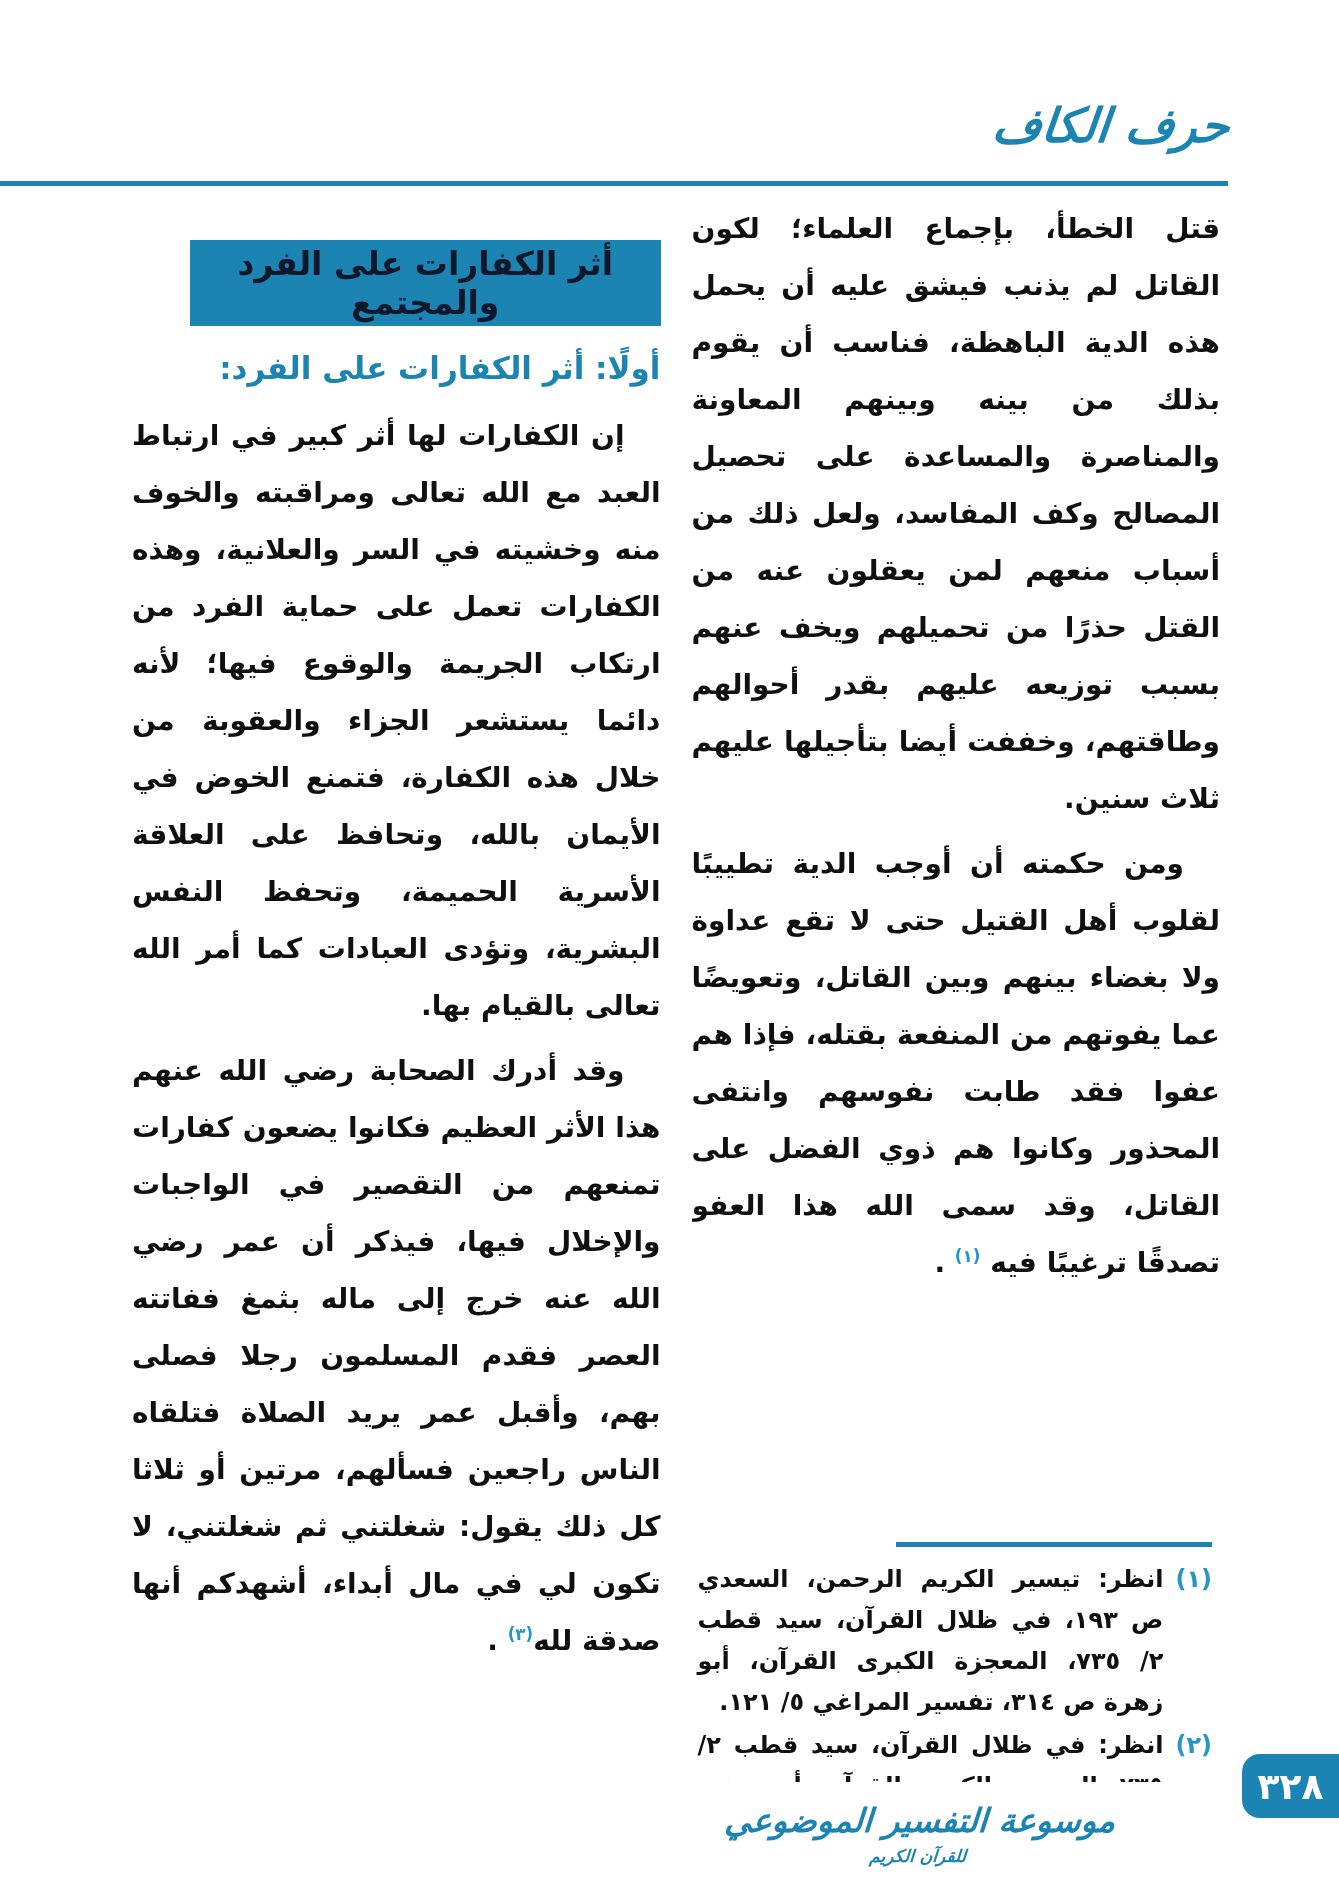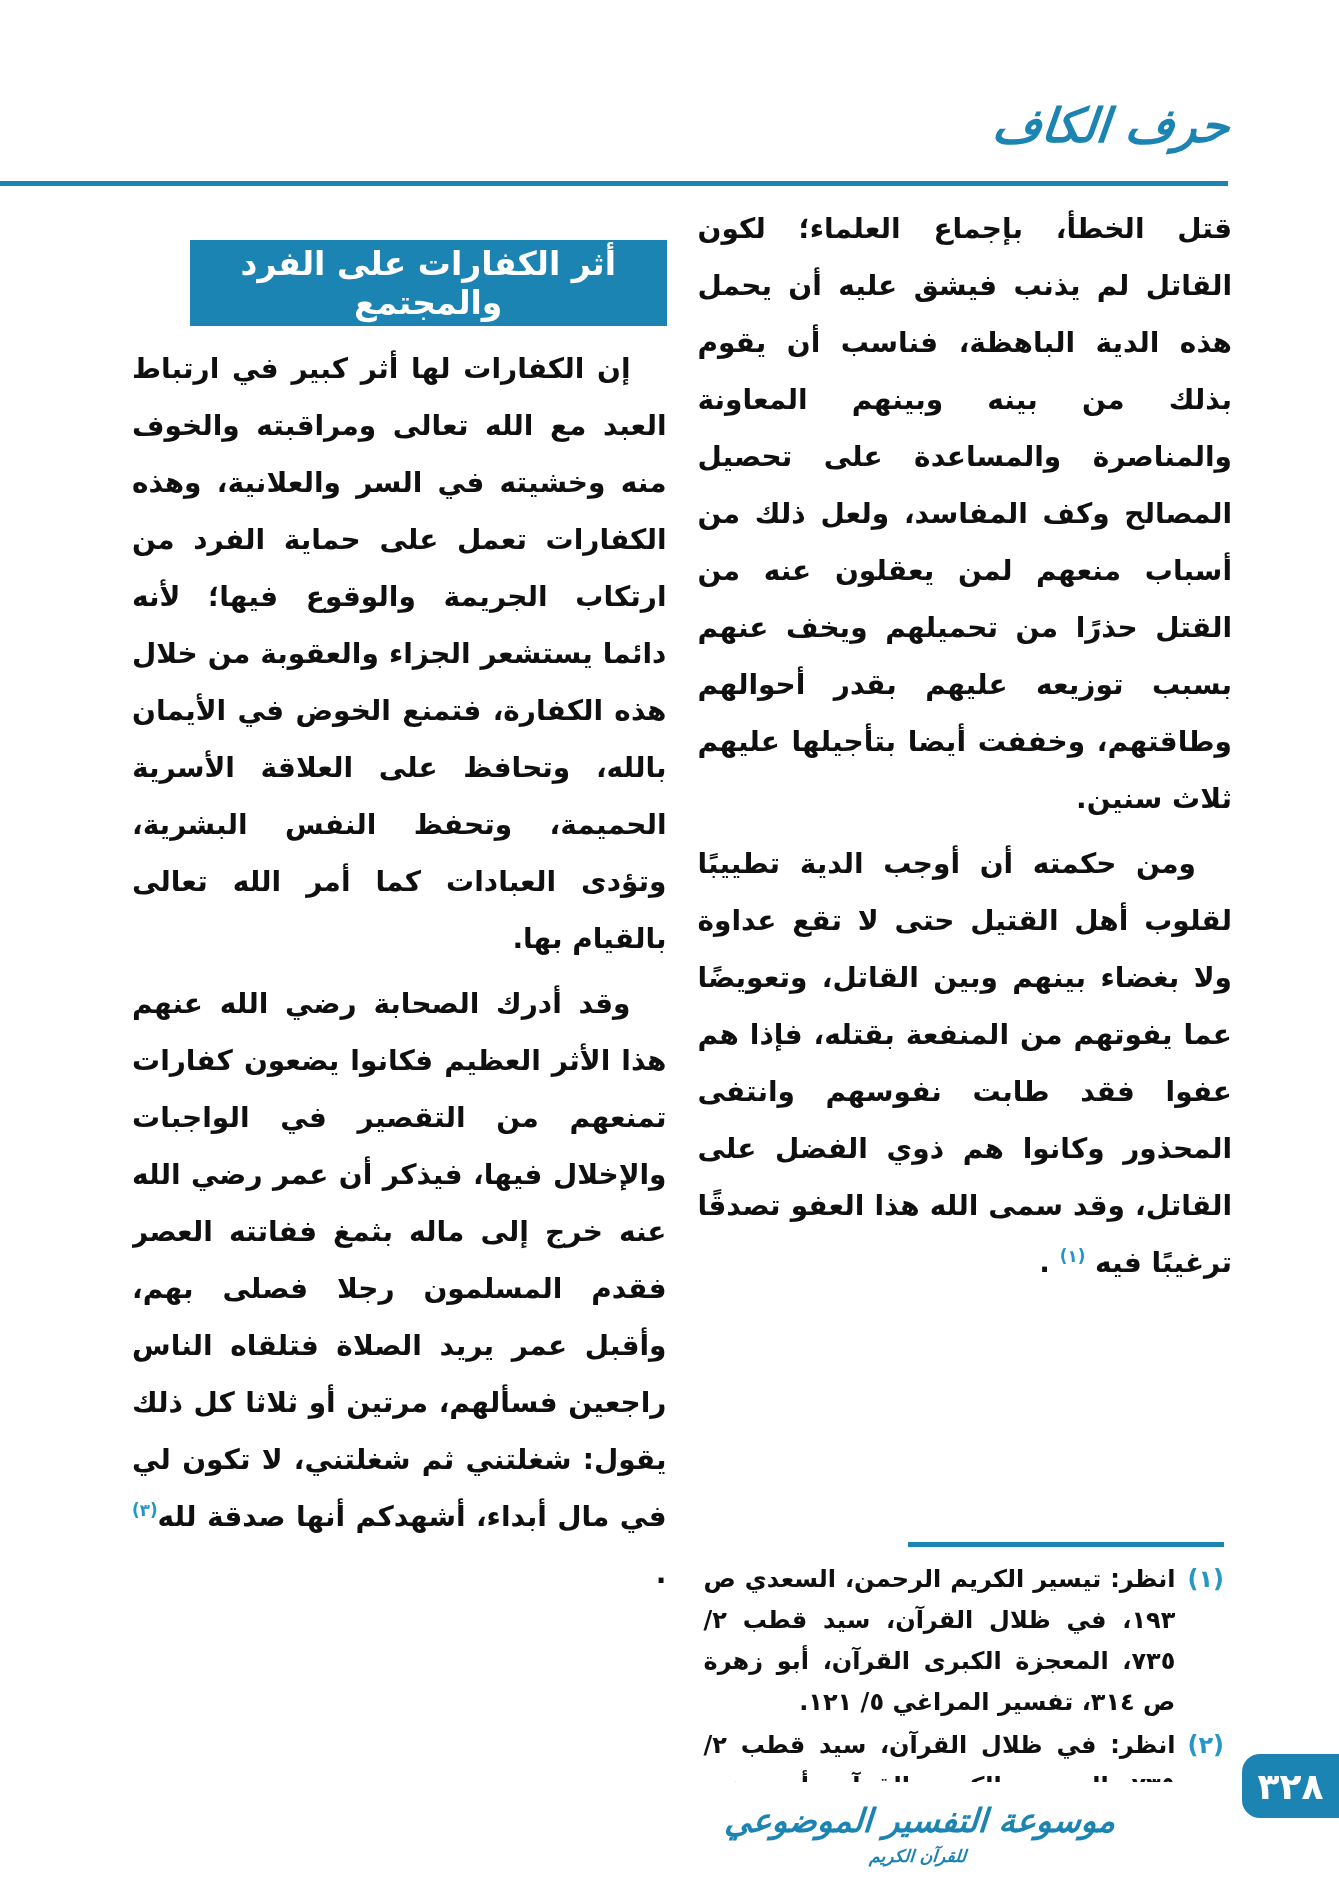--- a/index.html
+++ b/index.html
@@ -26,21 +26,21 @@
     letter-spacing:-2px;
     transform:skewX(-6deg);
   }
   .header-rule{
     position:absolute;top:181px;left:0;
     width:1228px;height:5px;
     background:var(--accent);
   }
   
   .main{
-    position:absolute;top:200px;right:107px;left:132px;
+    position:absolute;top:200px;right:119px;left:132px;
     display:flex;gap:31px;
   }
   .col{flex:1 1 0;position:relative;height:1582px;overflow:hidden;}
   .para{
     margin:0 0 8px 0;
     font-size:28px;line-height:57px;font-weight:700;
     text-align:justify;
     text-indent:36px;
     color:var(--ink);
   }
@@ -50,21 +50,21 @@
     font-size:0.60em;
     font-weight:700;
     vertical-align:super;
     line-height:0;
   }
   
   .section-box{
     height:86px;
     margin:40px 0 14px 58px;
     background:var(--accent);
-    color:#ffffff;
+    color:#0f172a;
     display:flex;align-items:center;justify-content:flex-end;
     font-size:33px;font-weight:700;
     text-align:center;
   }
   .subheading{
     margin:4px 0 10px 0;
     font-size:31px;line-height:57px;font-weight:700;
     color:var(--accent);
   }
   
@@ -123,20 +123,21 @@
               <span class="fn-text">انظر: في ظلال القرآن، سيد قطب ٢/ ٧٣٥، المعجزة الكبرى القرآن، أبو زهرة ص ٣١٤.</span>
             </div>
           </div>
       </div>
     </section>
 
     <section class="col col-left">
       <div class="section-box">
         <span>أثر الكفارات على الفرد والمجتمع</span>
       </div>
+      <h3 class="subheading">أولًا: أثر الكفارات على الفرد:</h3>
       <div>
           <p class="para">إن الكفارات لها أثر كبير في ارتباط العبد مع الله تعالى ومراقبته والخوف منه وخشيته في السر والعلانية، وهذه الكفارات تعمل على حماية الفرد من ارتكاب الجريمة والوقوع فيها؛ لأنه دائما يستشعر الجزاء والعقوبة من خلال هذه الكفارة، فتمنع الخوض في الأيمان بالله، وتحافظ على العلاقة الأسرية الحميمة، وتحفظ النفس البشرية، وتؤدى العبادات كما أمر الله تعالى بالقيام بها.</p>
           <p class="para">وقد أدرك الصحابة رضي الله عنهم هذا الأثر العظيم فكانوا يضعون كفارات تمنعهم من التقصير في الواجبات والإخلال فيها، فيذكر أن عمر رضي الله عنه خرج إلى ماله بثمغ ففاتته العصر فقدم المسلمون رجلا فصلى بهم، وأقبل عمر يريد الصلاة فتلقاه الناس راجعين فسألهم، مرتين أو ثلاثا كل ذلك يقول: شغلتني ثم شغلتني، لا تكون لي في مال أبداء، أشهدكم أنها صدقة لله<sup class="fn-ref">(٣)</sup> .</p>
         </div>
 
     </section>
 
   </div>
 
   <div class="footer-logo">

